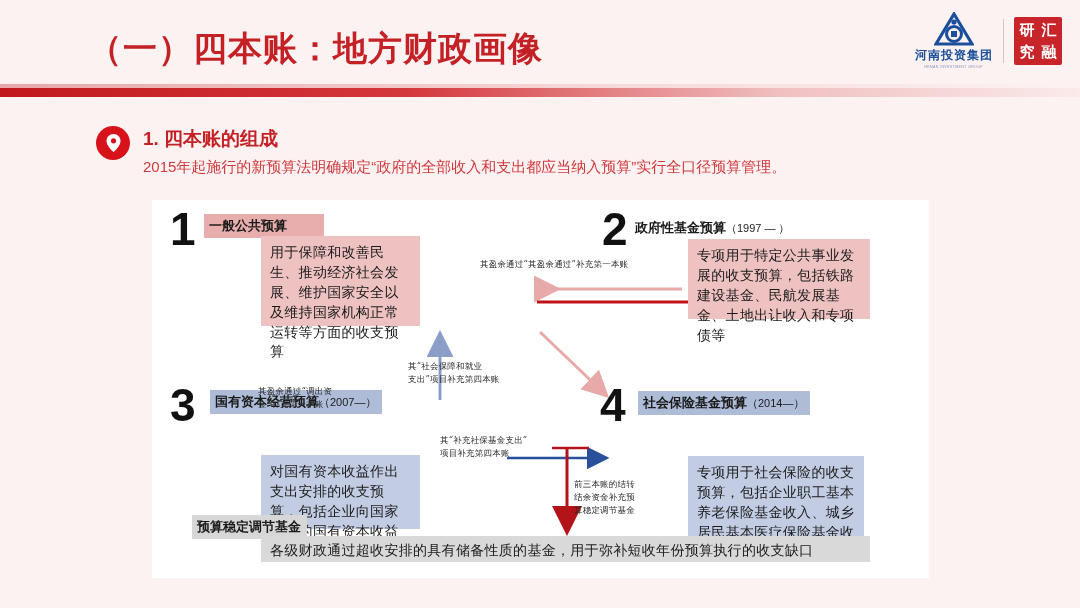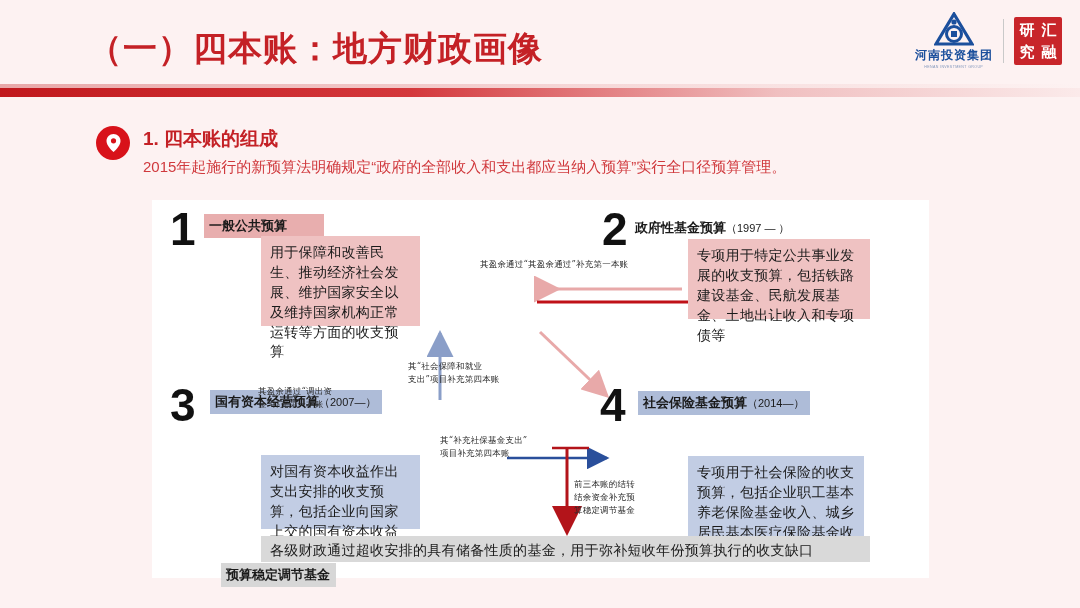--- a/index.html
+++ b/index.html
@@ -185,15 +185,15 @@
   <div class="ann" style="left:106px;top:153px;margin-top:32px;">其盈余通过“调出资
 金”补充第一本账</div>
   <div class="ann" style="left:256px;top:160px;">其“社会保障和就业
 支出”项目补充第四本账</div>
   <div class="ann" style="left:288px;top:234px;">其“补充社保基金支出”
 项目补充第四本账</div>
   <div class="ann" style="left:422px;top:278px;">前三本账的结转
 结余资金补充预
 算稳定调节基金</div>
 
-  <div class="bt grey" style="left:69px;top:315px;margin-top:48px;">预算稳定调节基金</div>
+  <div class="bt grey" style="left:40px;top:315px;">预算稳定调节基金</div>
   <div class="body grey-b" style="left:109px;top:336px;width:609px;height:26px;padding-top:5px;">各级财政通过超收安排的具有储备性质的基金，用于弥补短收年份预算执行的收支缺口</div>
 </div>
 
 </body></html>

